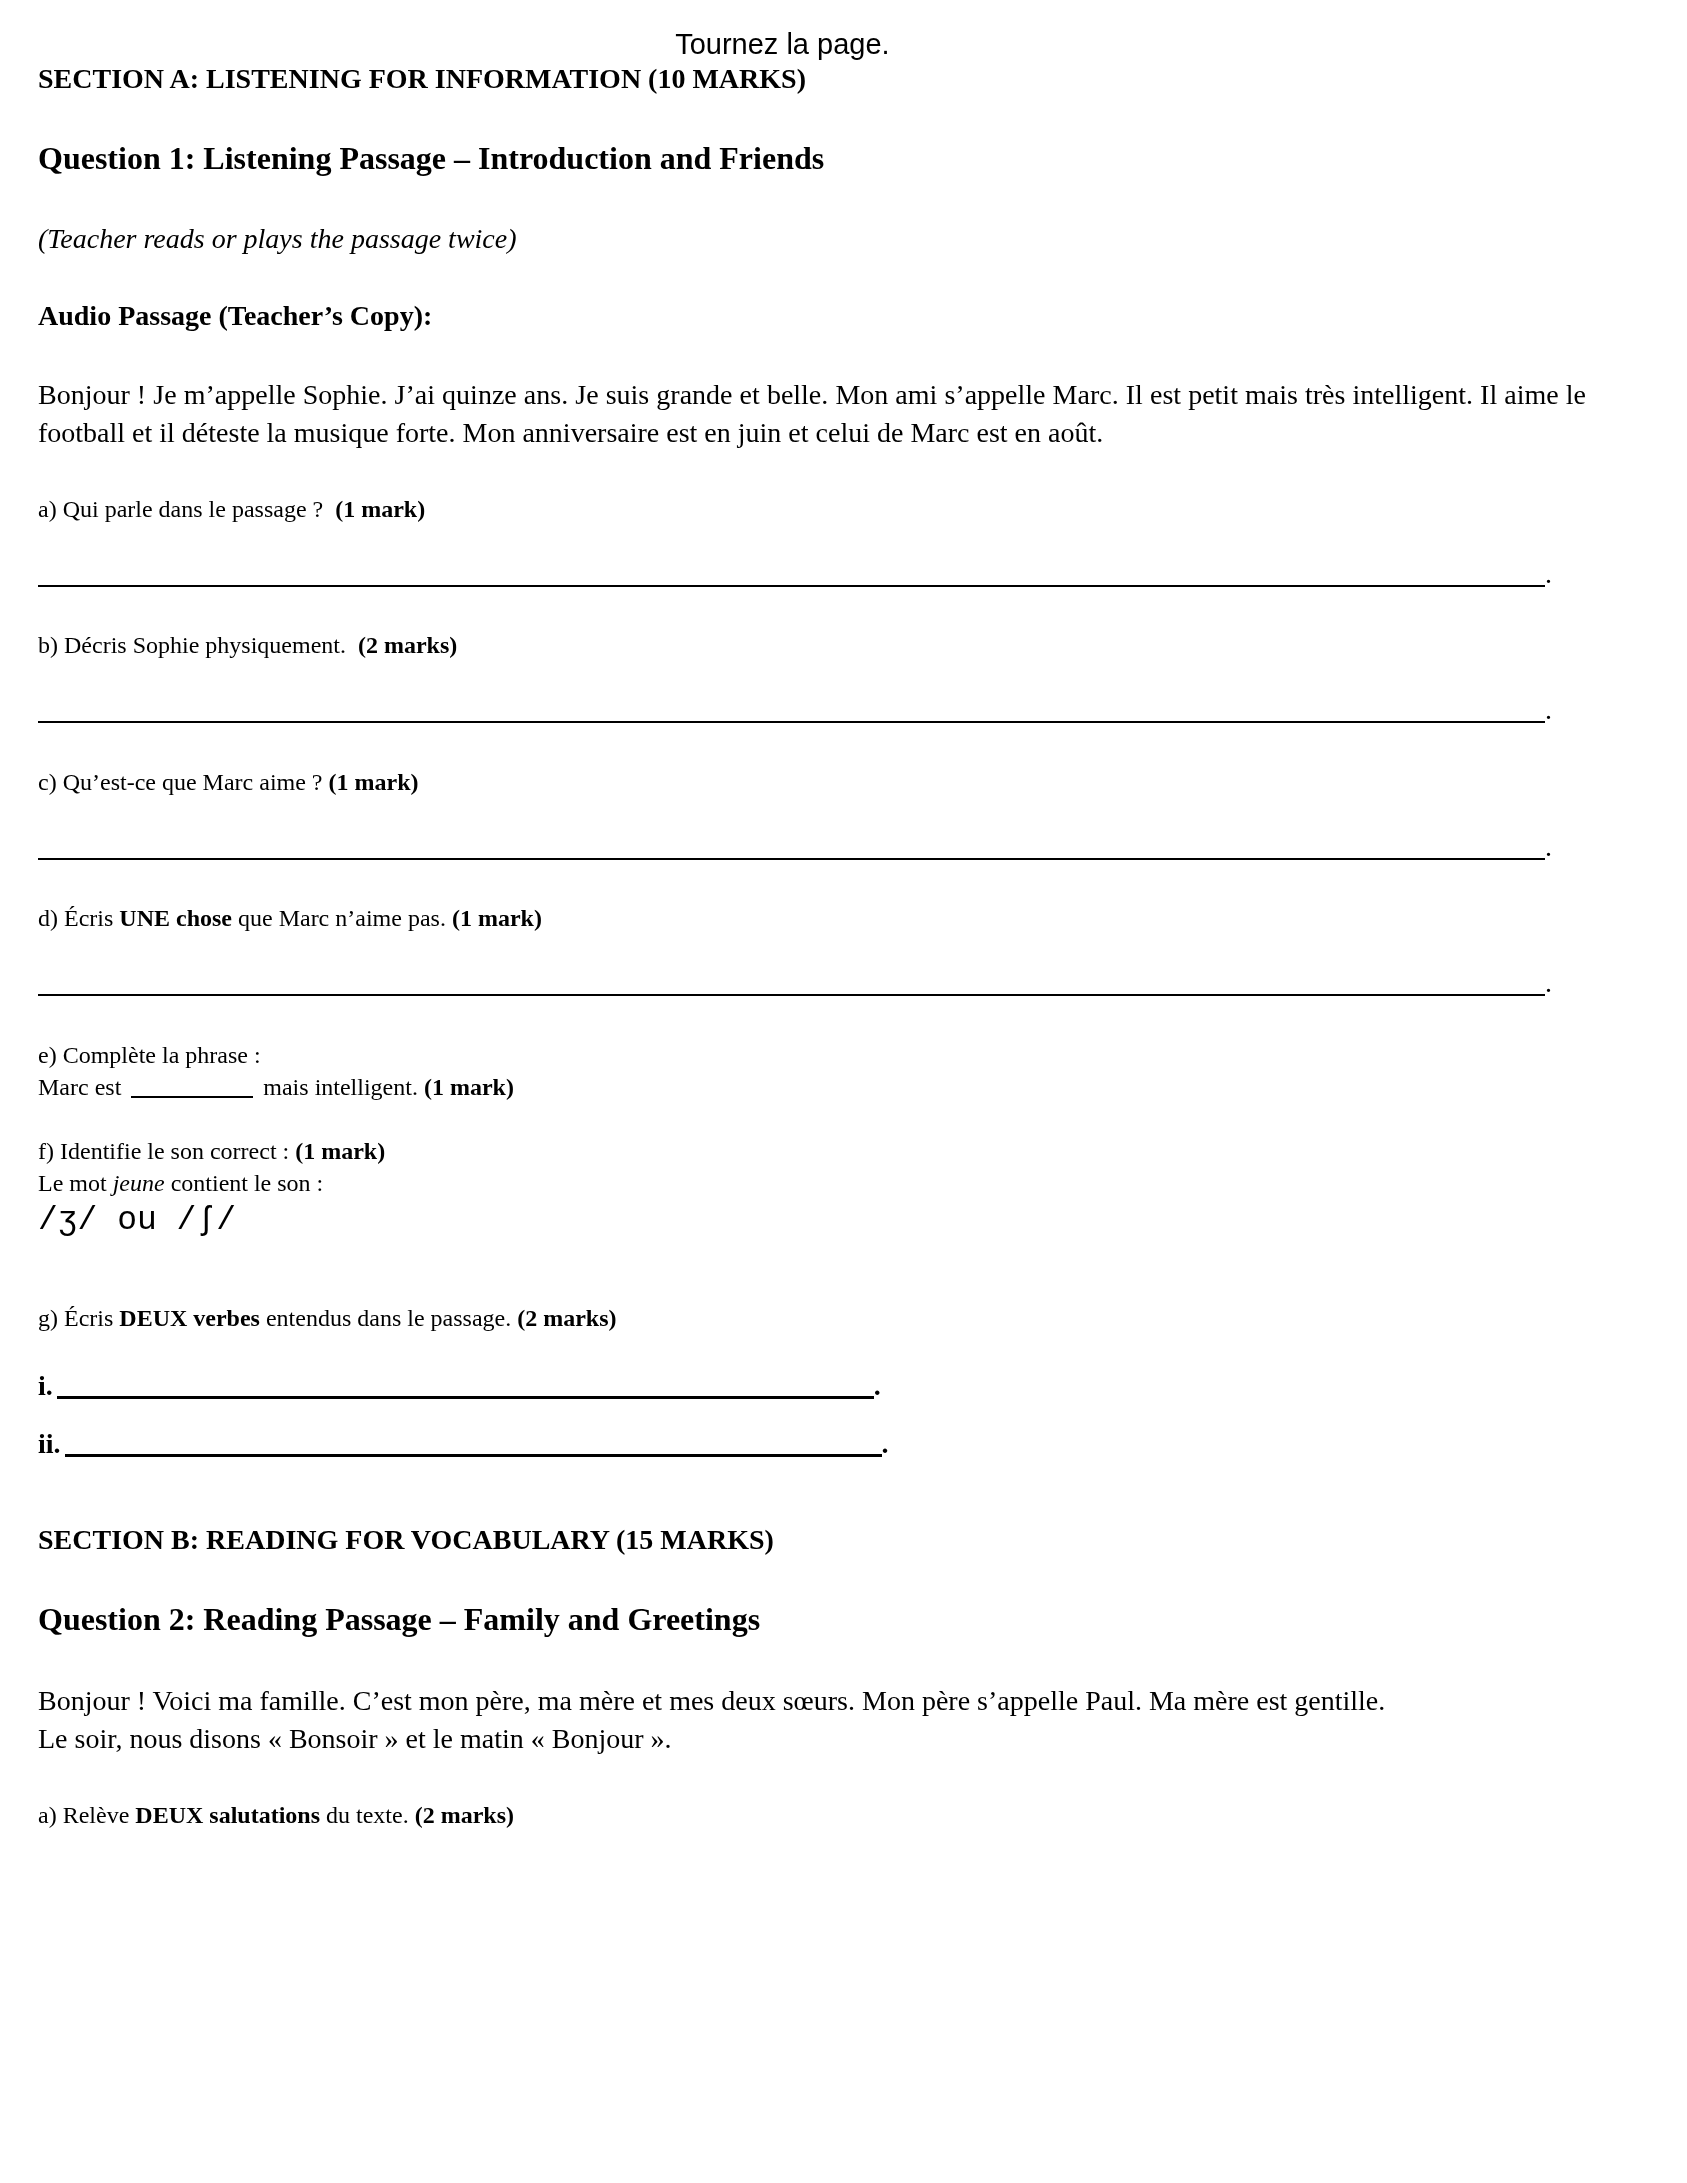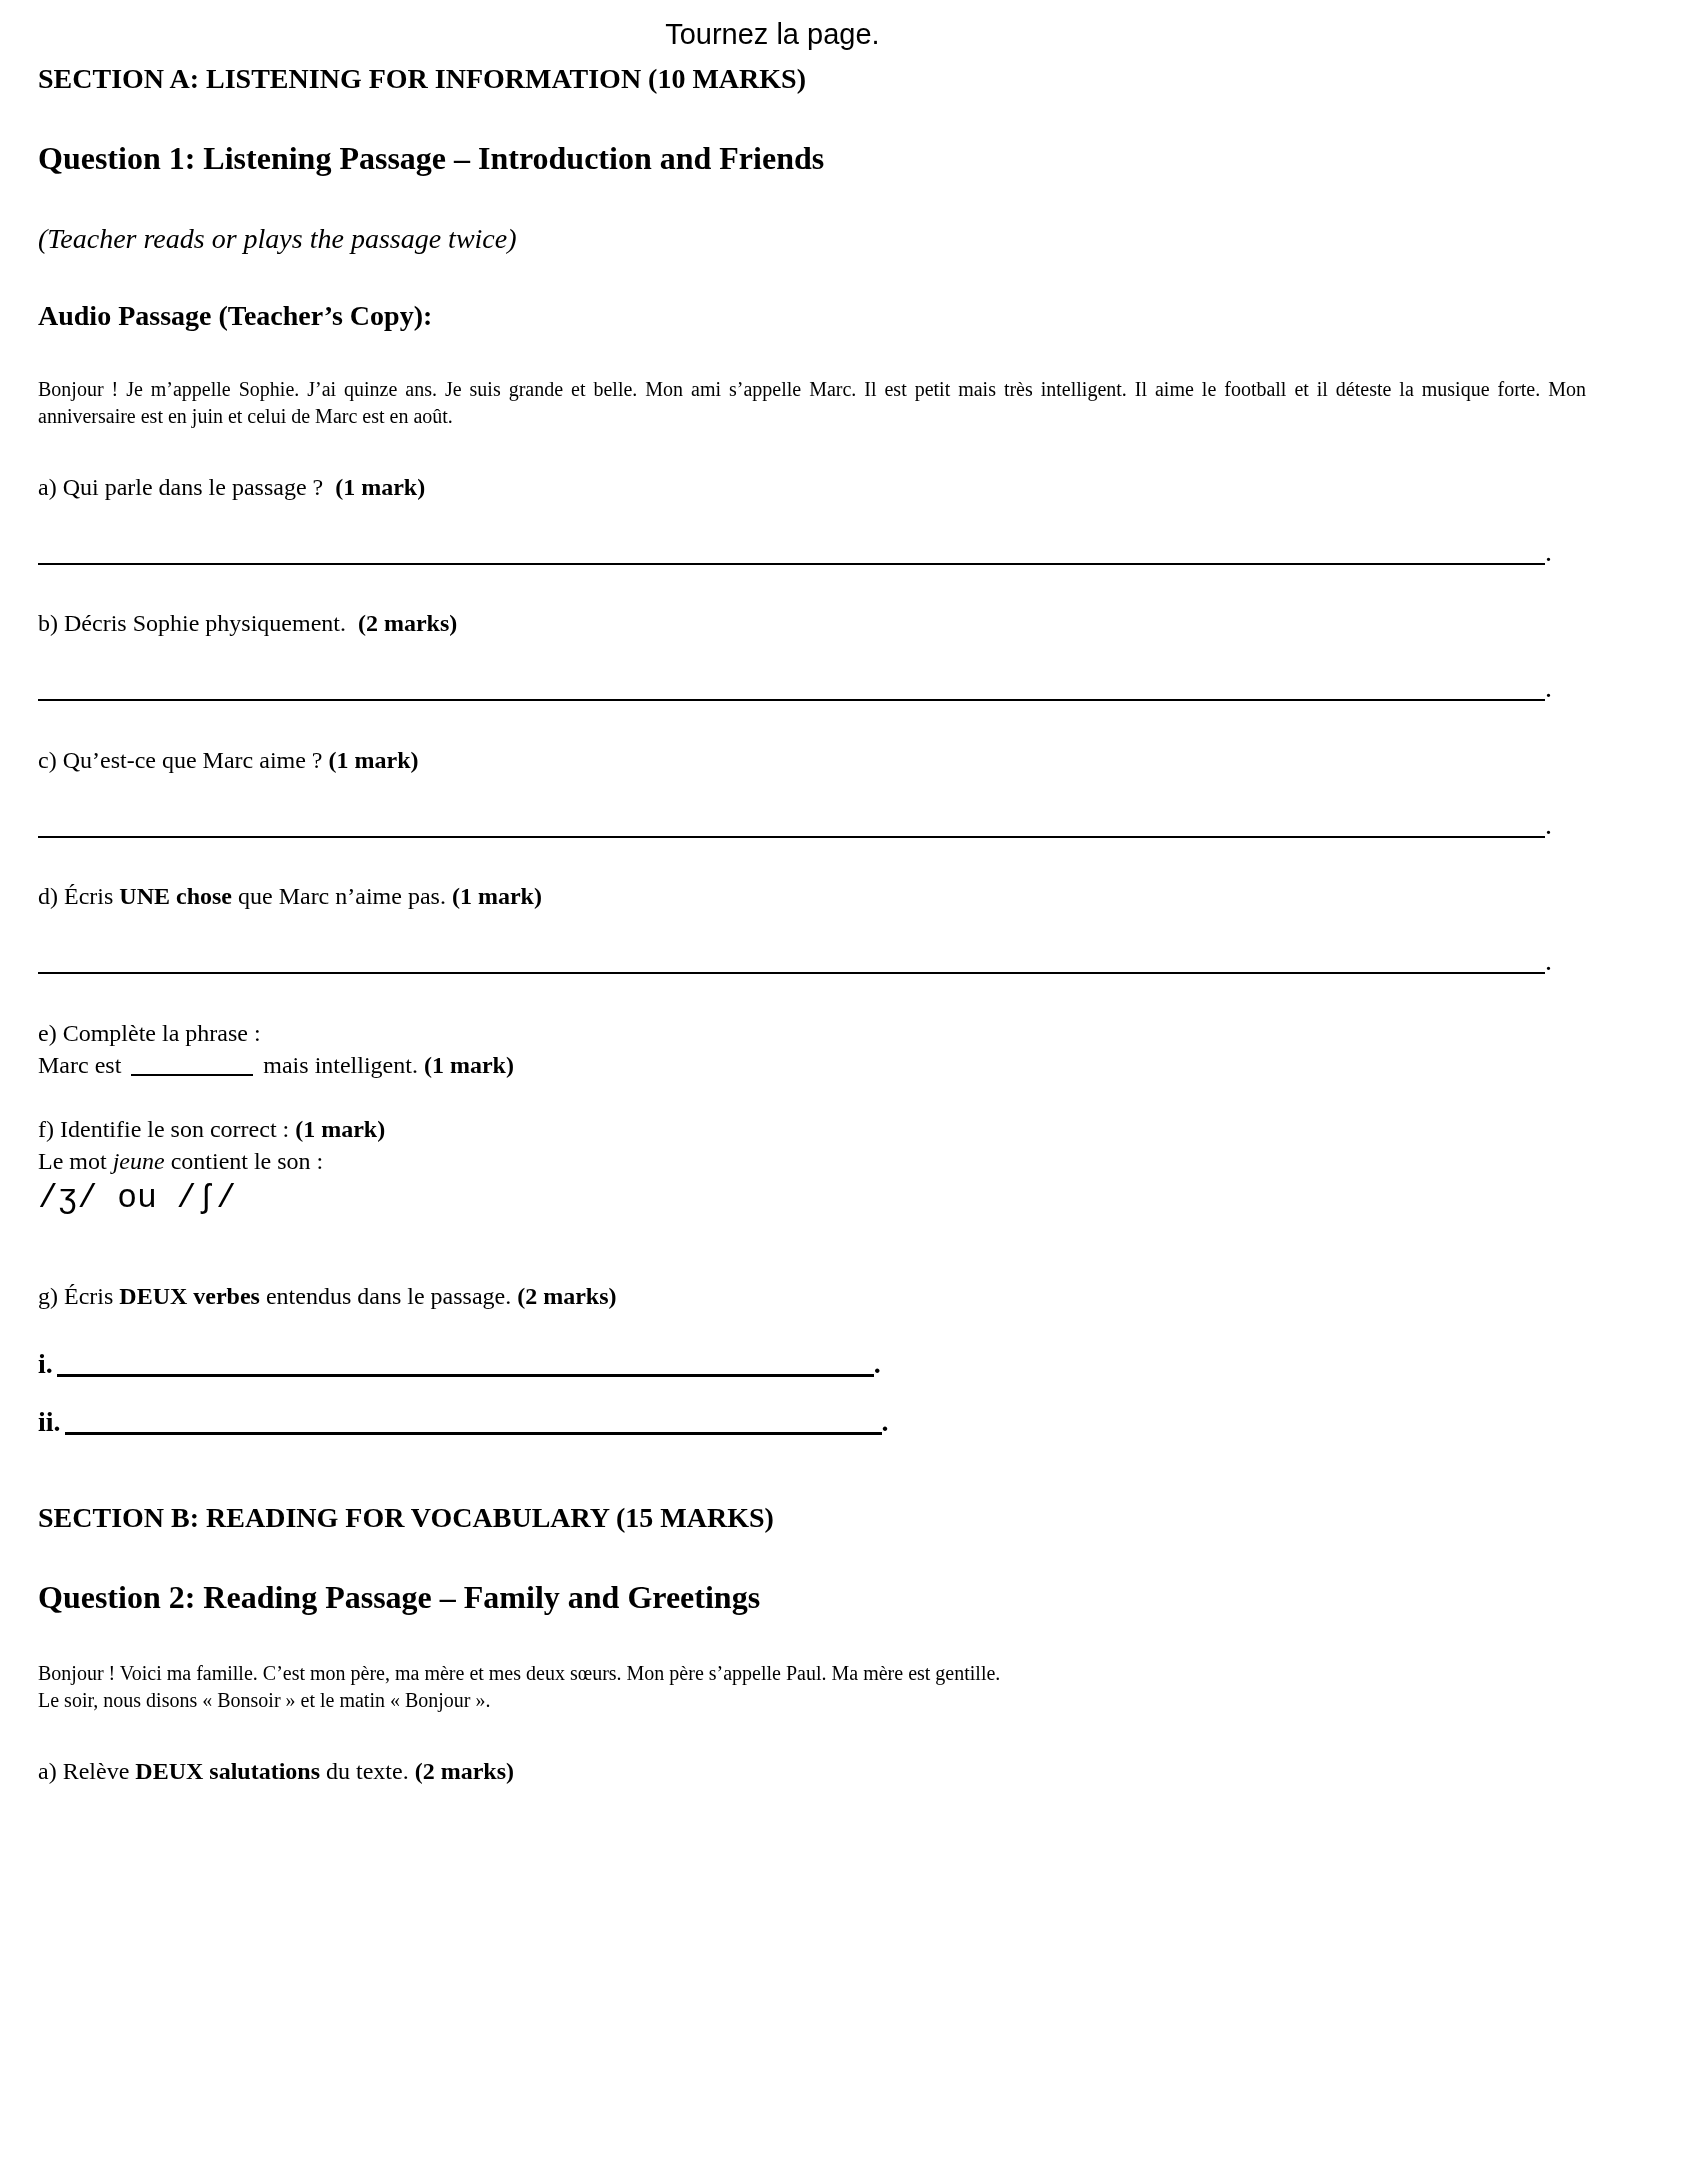--- a/index.html
+++ b/index.html
@@ -6,21 +6,21 @@
     margin: 0;
     padding: 0;
     background: #ffffff;
   }
   .page {
     width: 1587px;
     height: 2183px;
     background: #ffffff;
     position: relative;
     box-sizing: border-box;
-    padding: 0;
+    padding: 10px;
     overflow: hidden;
     font-family: "Liberation Serif", "DejaVu Serif", serif;
     color: #000000;
   }
   .content {
     position: absolute;
     left: 38px;
     top: 0;
     width: 1558px;
   }
@@ -55,21 +55,21 @@
     font-size: 28px;
     font-style: italic;
     line-height: 1.3;
   }
   .sub-bold {
     font-size: 28px;
     font-weight: bold;
     line-height: 1.3;
   }
   .passage {
-    font-size: 20px;
+    font-size: 28px;
     line-height: 1.38;
     text-align: justify;
     text-justify: inter-word;
     width: 1548px;
   }
   .passage.nojustify { text-align: left; }
   .qline {
     font-size: 24px;
     line-height: 1.32;
   }

